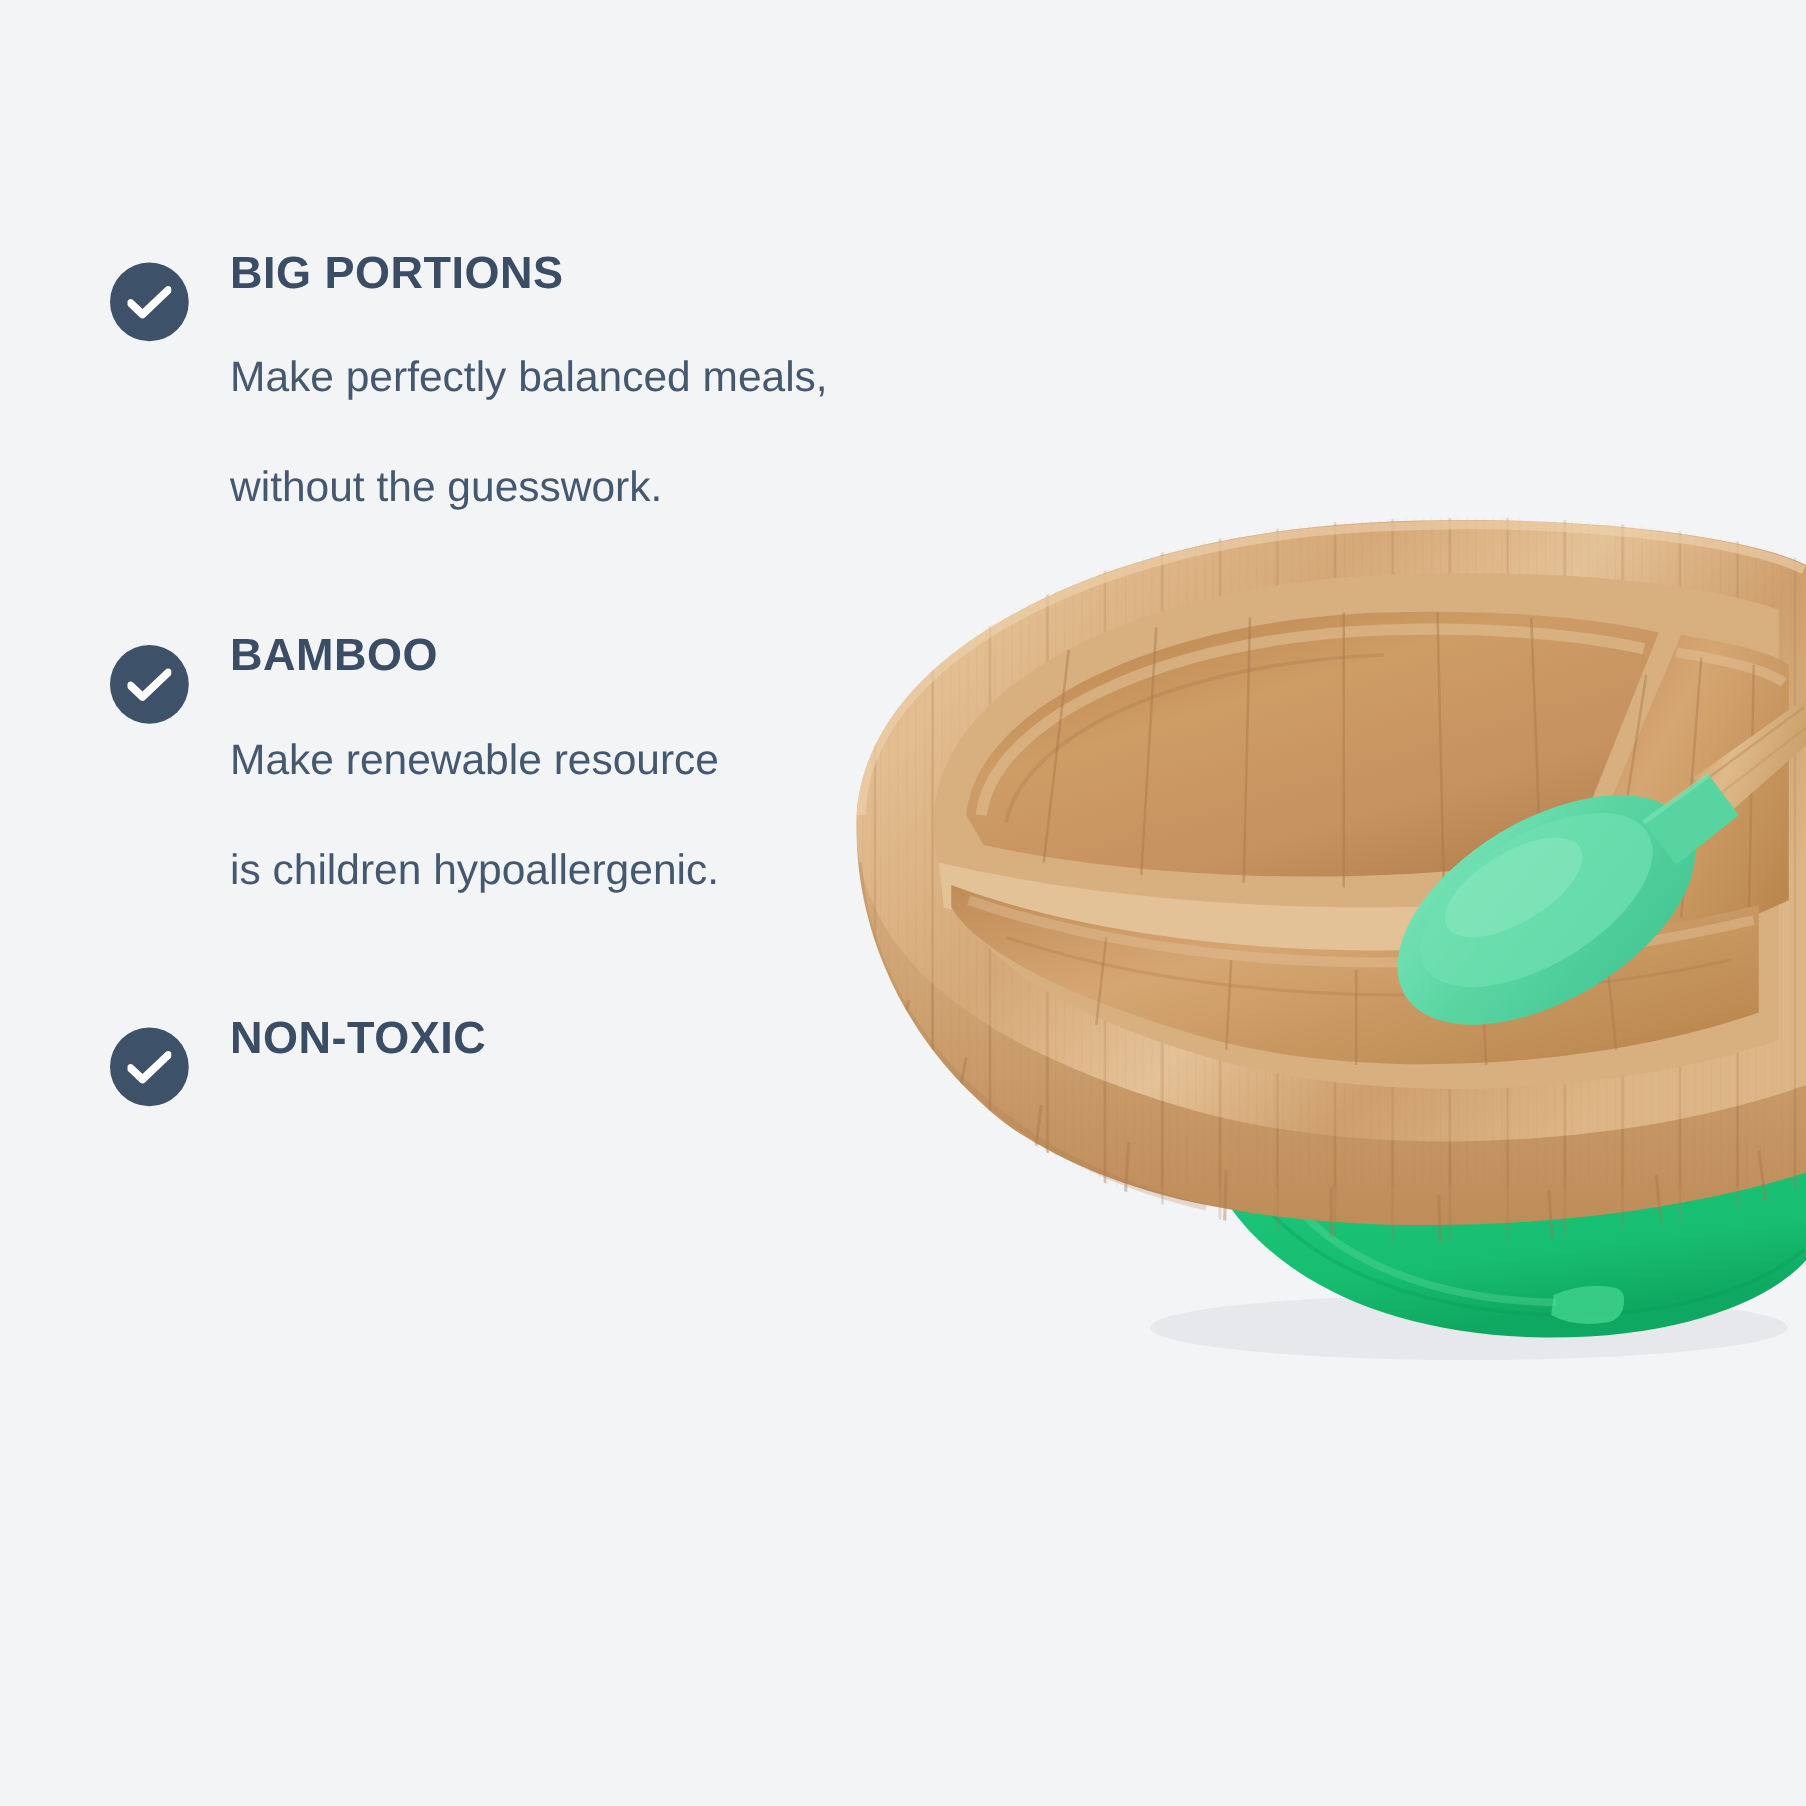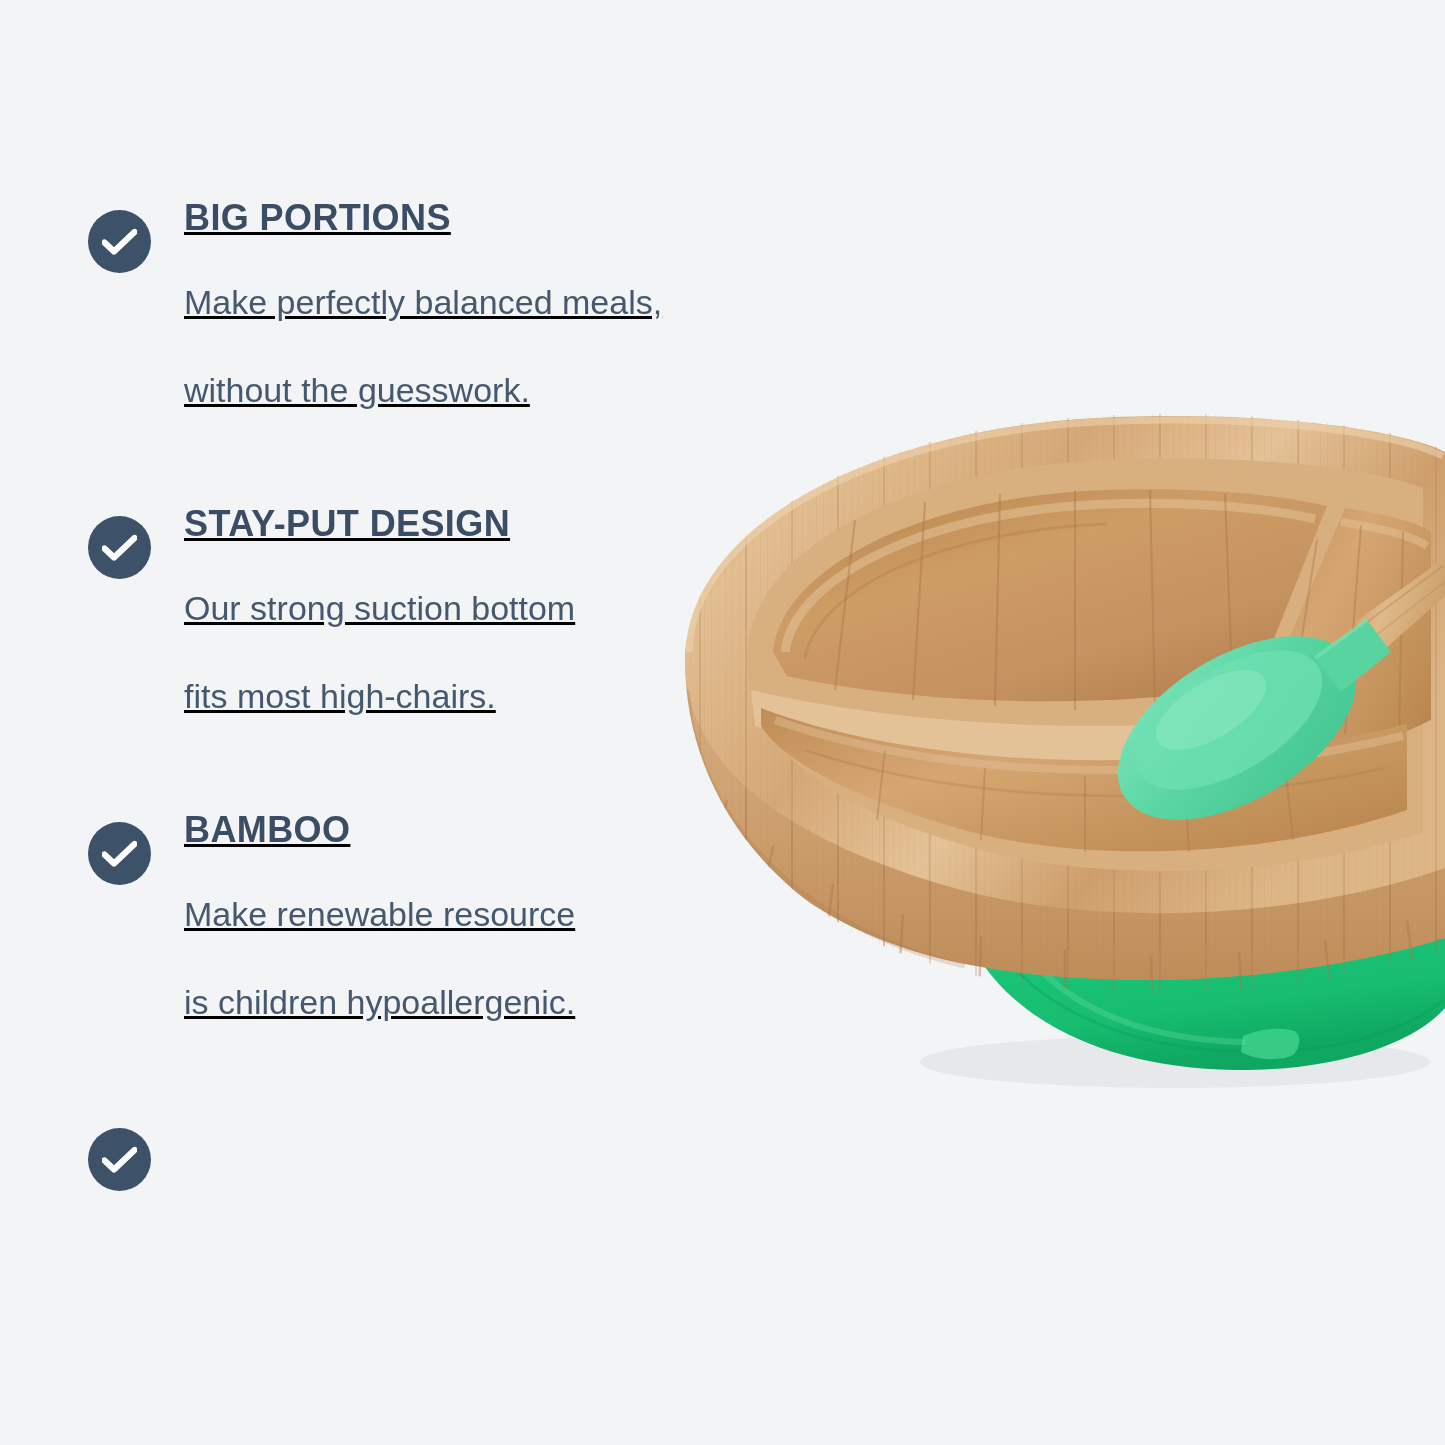--- a/index.html
+++ b/index.html
@@ -20,21 +20,20 @@
     position: absolute;
     left: 88px;
     top: 196px;
     width: 760px;
     z-index: 5;
   }
   .feature {
     position: relative;
     display: block;
     margin-bottom: 86px;
-    text-decoration: underline;
   }
   .feature:last-child { margin-bottom: 0; }
 
   .check-badge {
     position: absolute;
     left: 0;
     top: 14px;
     width: 63px;
     height: 63px;
     border-radius: 50%;
@@ -95,34 +94,20 @@
     </span>
     <div class="feature-text">
       <p class="feature-title">BIG PORTIONS</p>
       <p class="feature-body">
         <span>Make perfectly balanced meals,</span>
         <span>without the guesswork.</span>
       </p>
     </div>
   </div>
 
-  <div class="feature">
-    <span class="check-badge">
-      <svg viewBox="0 0 35 28" aria-hidden="true">
-        <path d="M2.5 14.5 L12 23.5 L32.5 4.0" fill="none" stroke="#ffffff" stroke-width="6.2" stroke-linecap="round" stroke-linejoin="round"></path>
-      </svg>
-    </span>
-    <div class="feature-text">
-      <p class="feature-title">STAY-PUT DESIGN</p>
-      <p class="feature-body">
-        <span>Our strong suction bottom</span>
-        <span>fits most high-chairs.</span>
-      </p>
-    </div>
-  </div>
 
   <div class="feature">
     <span class="check-badge">
       <svg viewBox="0 0 35 28" aria-hidden="true">
         <path d="M2.5 14.5 L12 23.5 L32.5 4.0" fill="none" stroke="#ffffff" stroke-width="6.2" stroke-linecap="round" stroke-linejoin="round"></path>
       </svg>
     </span>
     <div class="feature-text">
       <p class="feature-title">BAMBOO</p>
       <p class="feature-body">
@@ -132,20 +117,21 @@
     </div>
   </div>
 
   <div class="feature">
     <span class="check-badge">
       <svg viewBox="0 0 35 28" aria-hidden="true">
         <path d="M2.5 14.5 L12 23.5 L32.5 4.0" fill="none" stroke="#ffffff" stroke-width="6.2" stroke-linecap="round" stroke-linejoin="round"></path>
       </svg>
     </span>
     <div class="feature-text">
+      <p class="feature-title">NON-TOXIC</p>
     </div>
   </div>
 
 </div>
 
 <div class="product-photo">
   <svg viewBox="0 0 790 700" preserveAspectRatio="none" aria-hidden="true">
     <defs>
       <linearGradient id="rimGrad" x1="0" y1="0" x2="1" y2="0.55">
         <stop offset="0%" stop-color="#C99B64"></stop>

